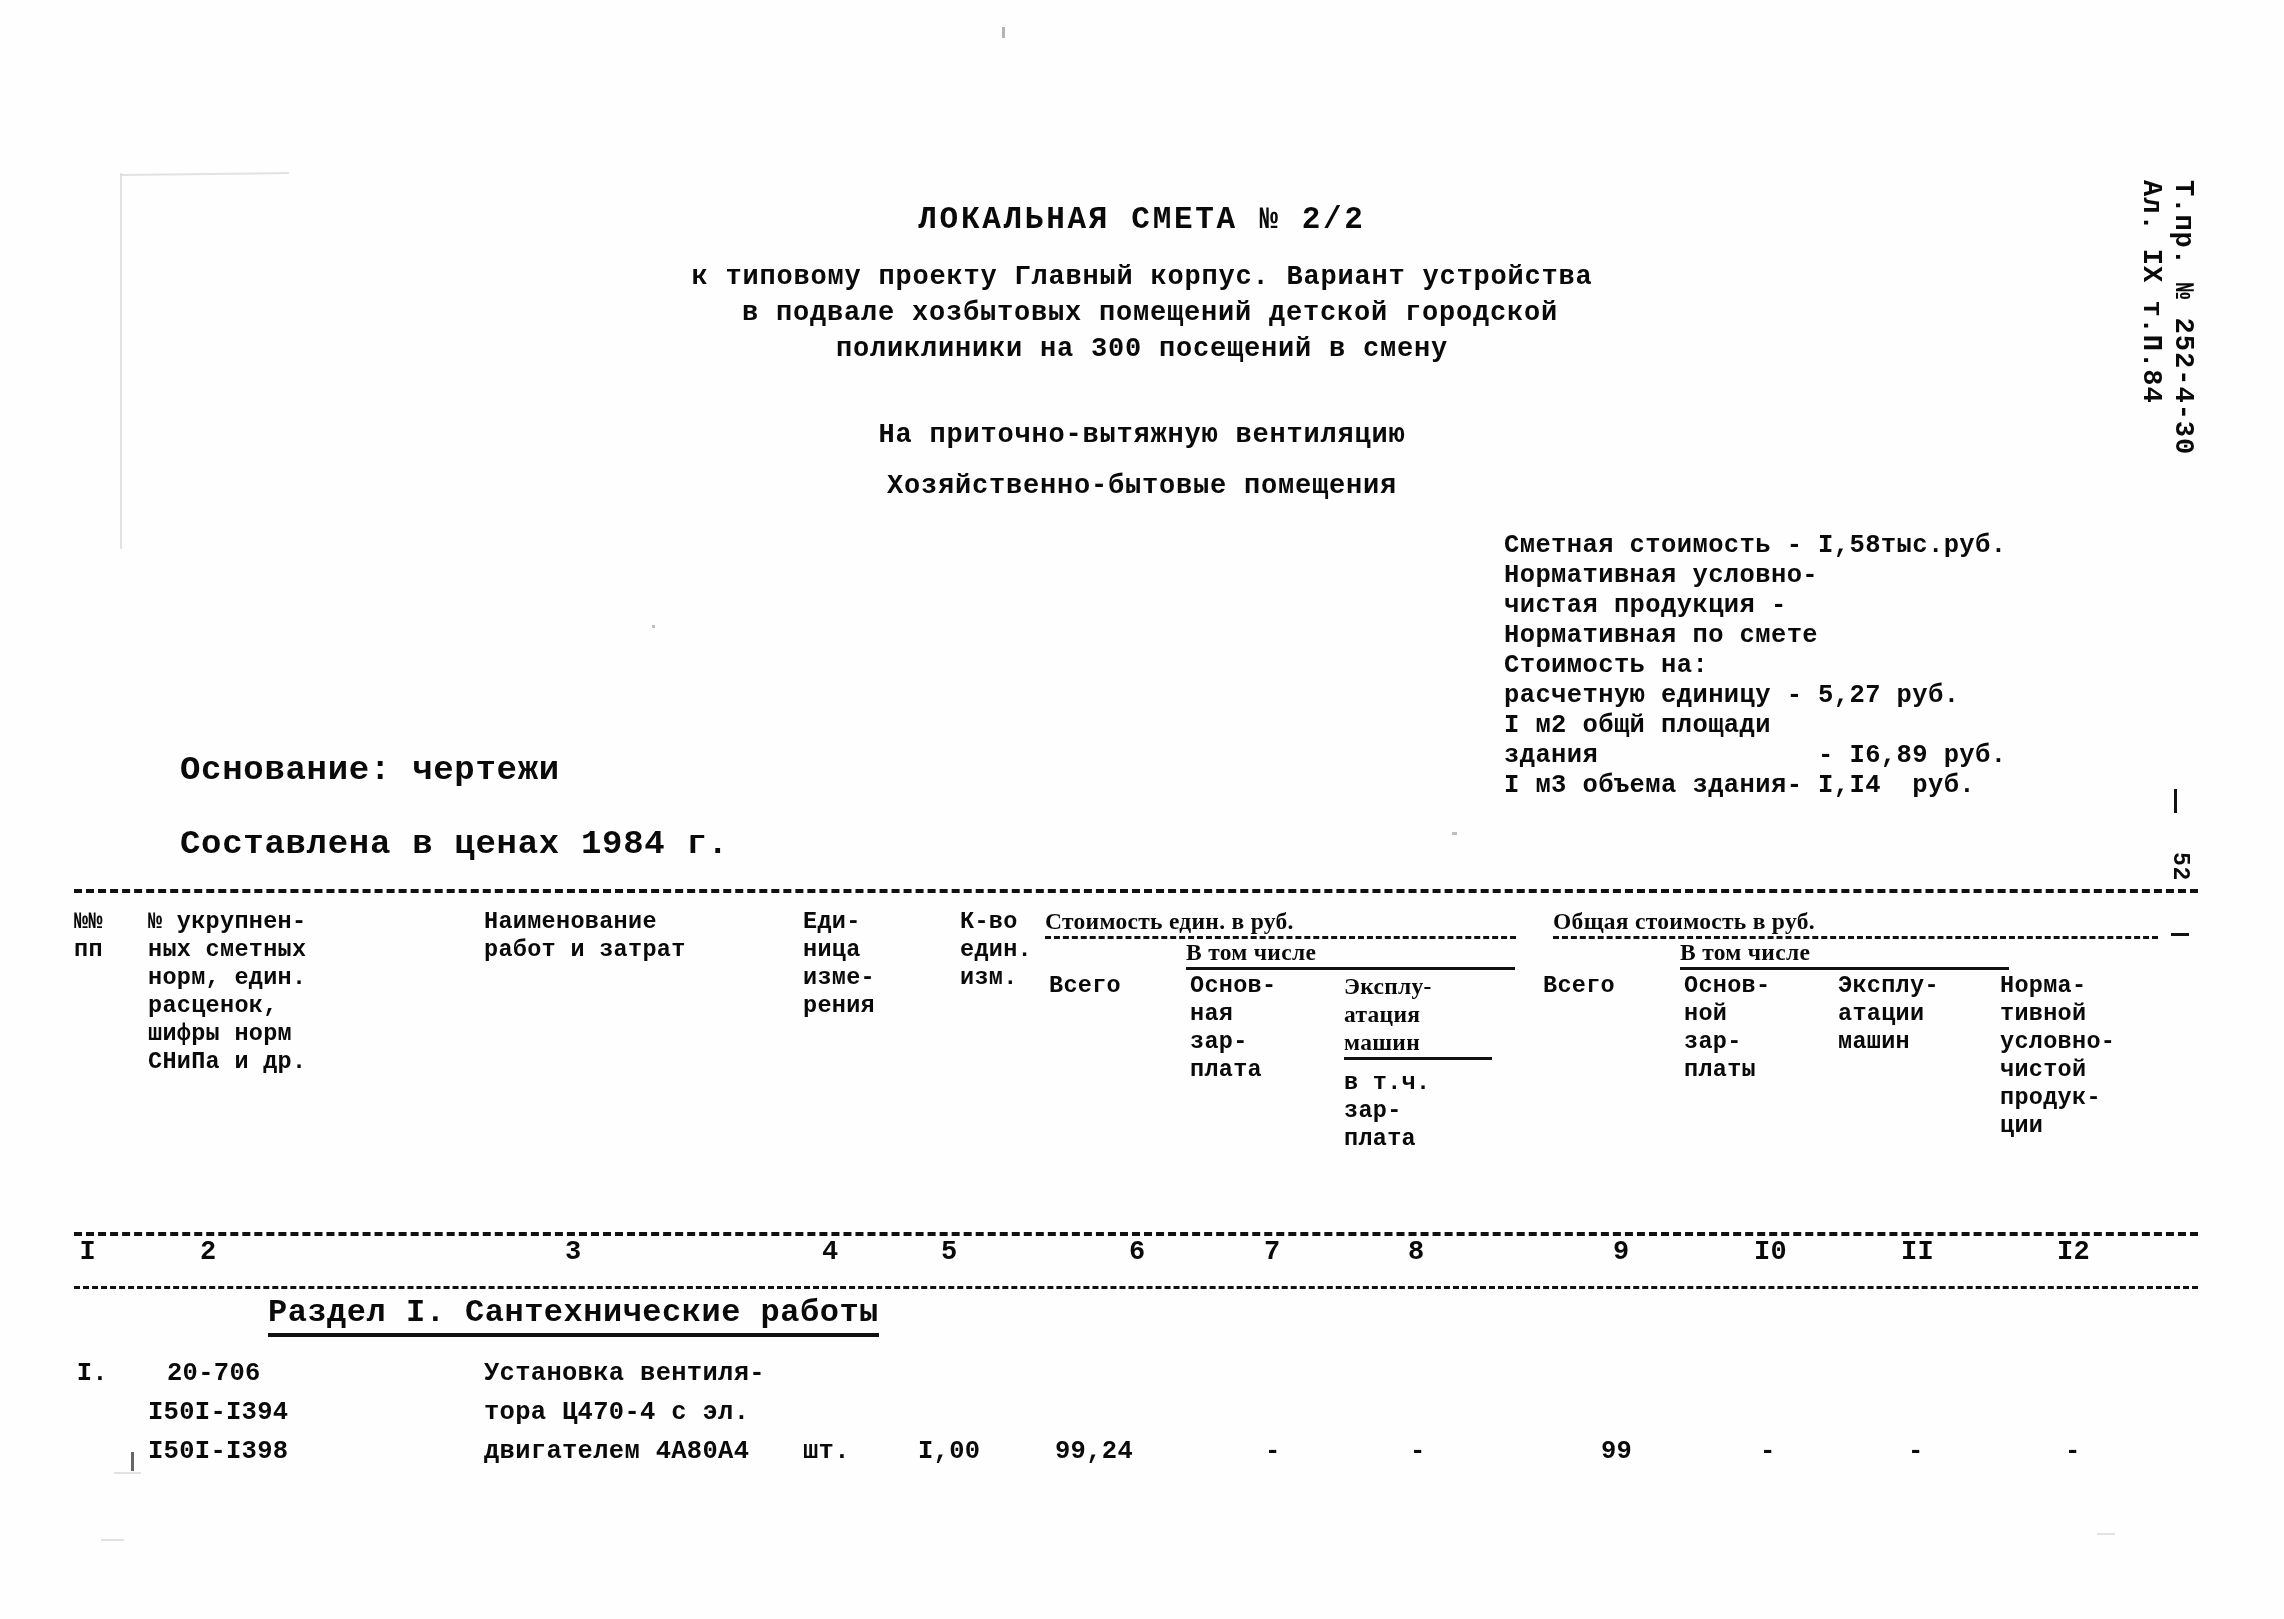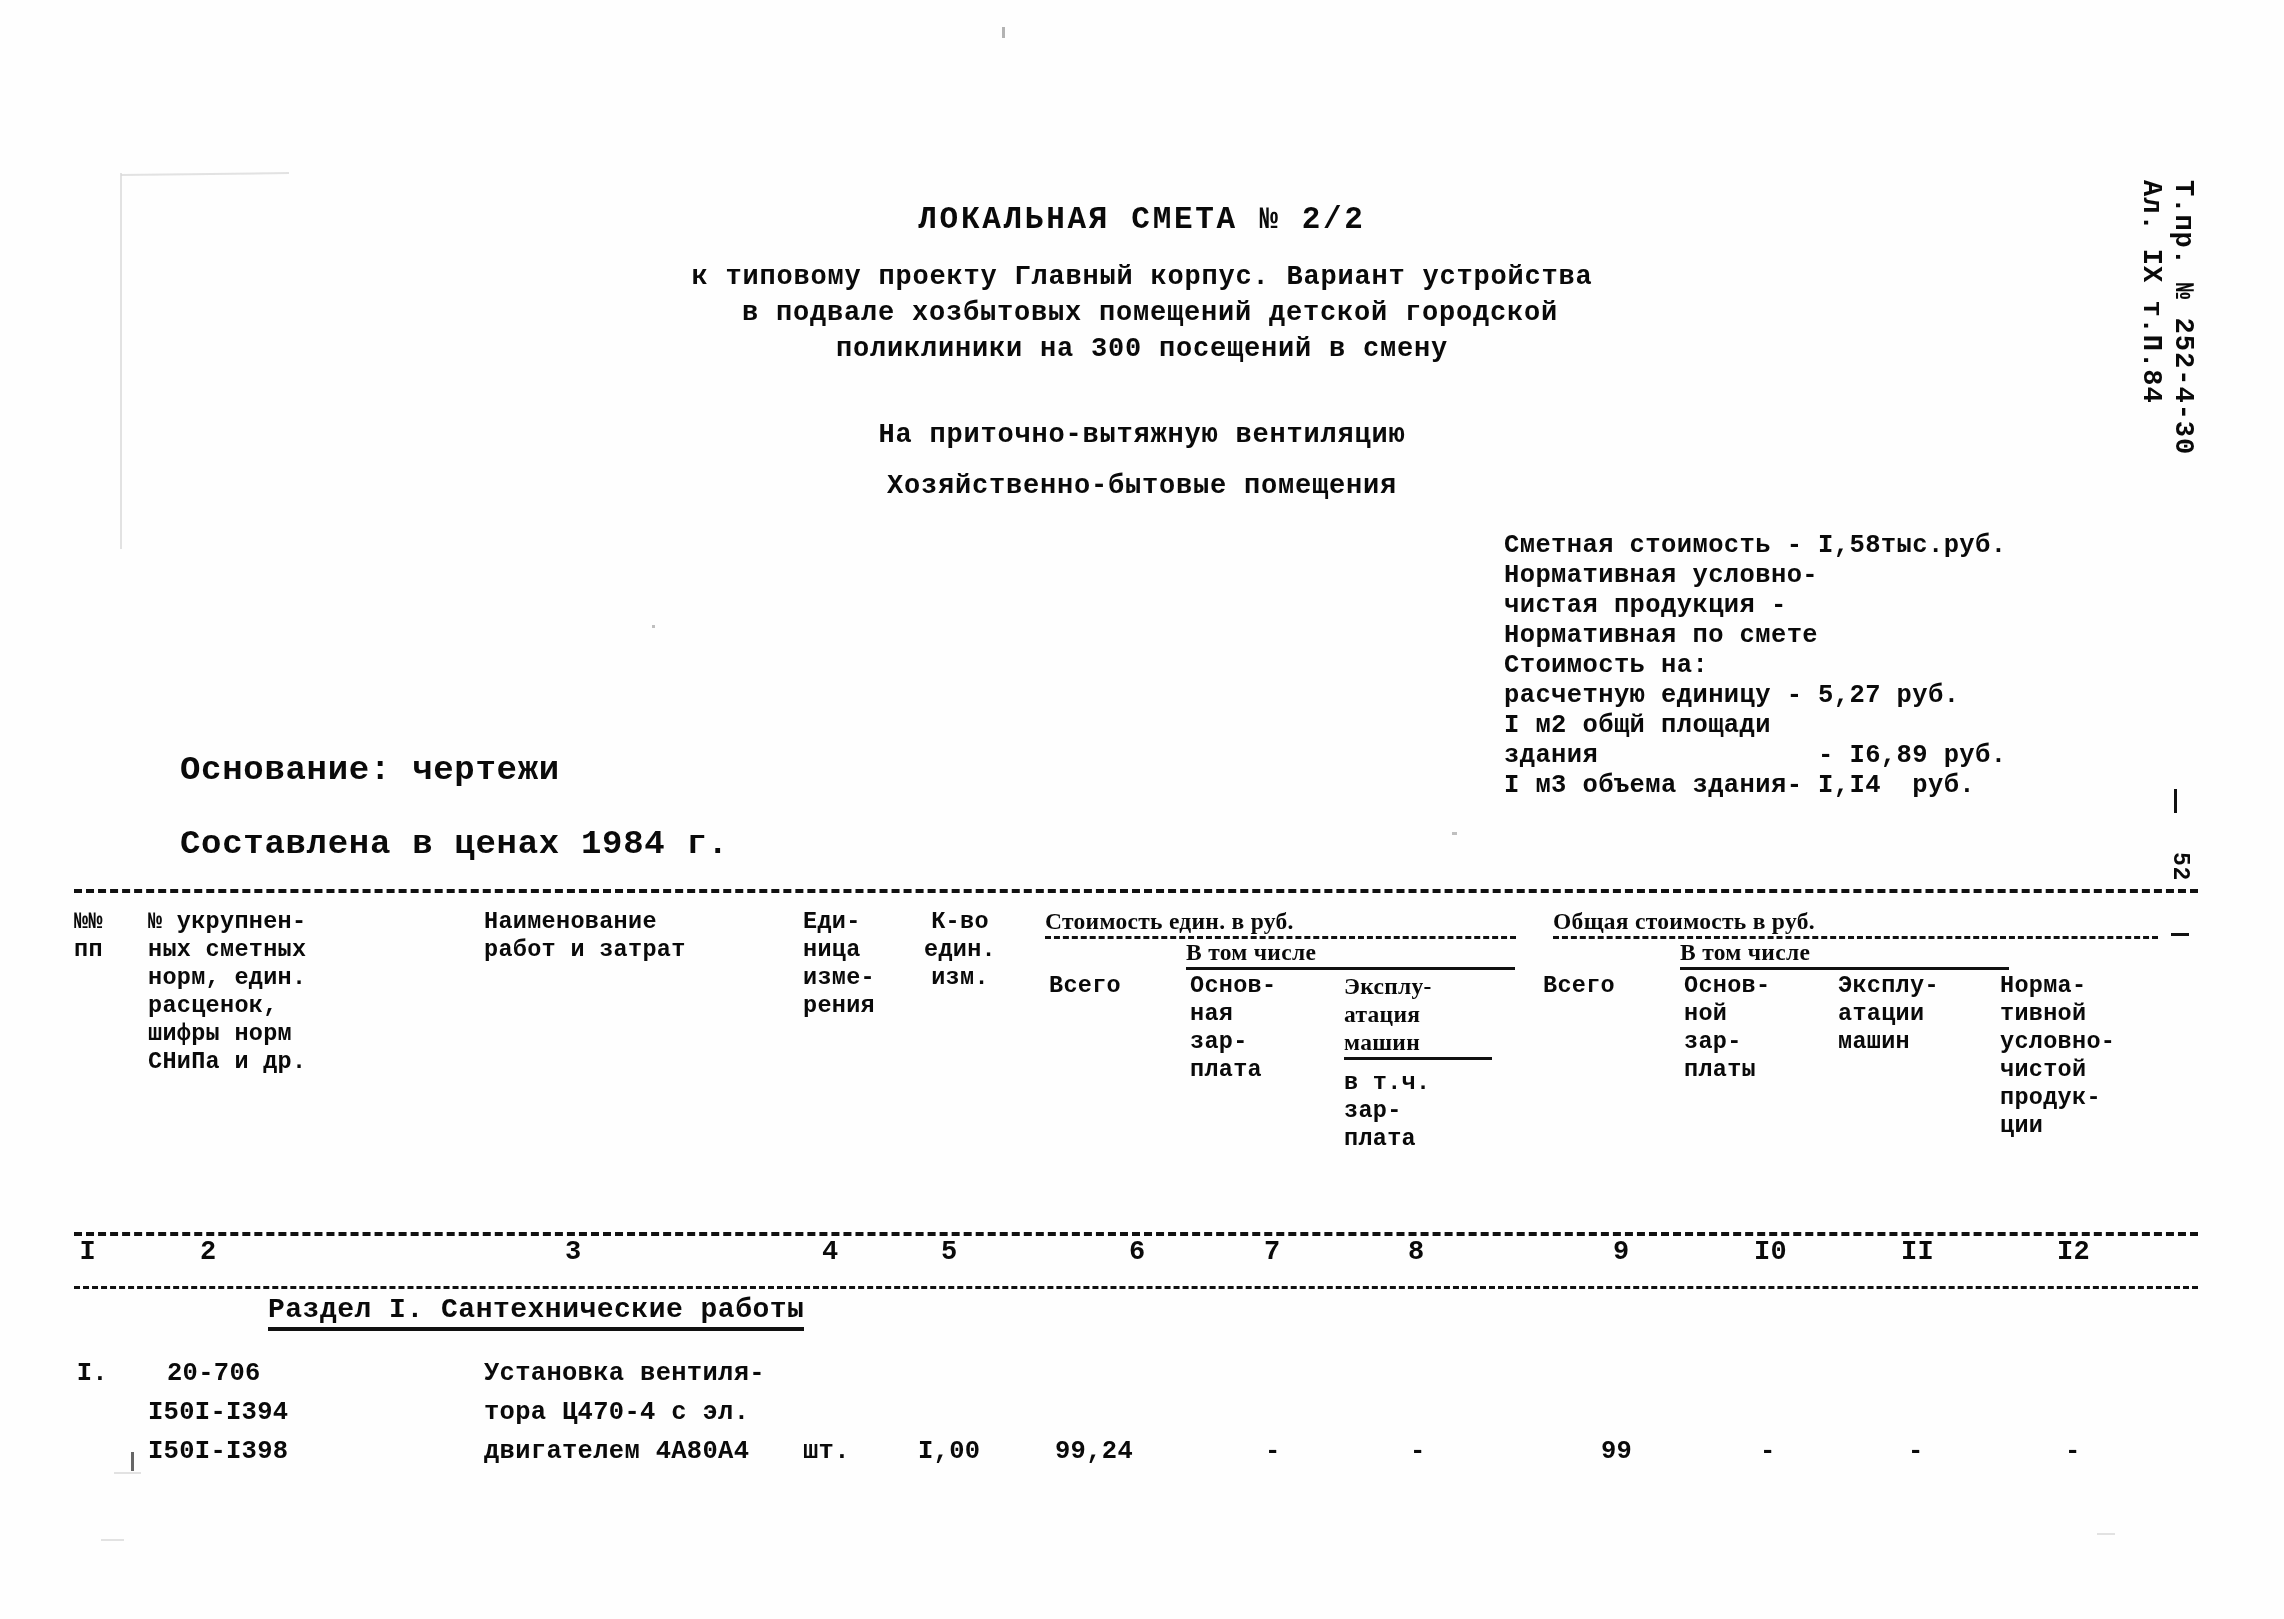--- a/index.html
+++ b/index.html
@@ -85,21 +85,21 @@
   
   .numrow{position:relative;height:50px;}
   .numrow .n{
     position:absolute;top:1.3px;font-size:27px;font-weight:700;
     white-space:pre;letter-spacing:0.3px;
   }
 
   
   .section{position:relative;height:65px;}
   .section .s{
-    position:absolute;left:194px;top:5.4px;font-size:28px;font-weight:700;
+    position:absolute;left:194px;top:5.4px;font-size:32px;font-weight:700;
     letter-spacing:0.5px;white-space:pre;border-bottom:4.7px solid #111;
     padding-bottom:2px;
   }
 
   
   .rows{position:relative;height:161px;}
   .rows .cell{
     position:absolute;font-size:25.5px;line-height:39px;font-weight:700;
     white-space:pre;letter-spacing:0.3px;
   }
@@ -179,21 +179,21 @@
 норм, един.
 расценок,
 шифры норм
 СНиПа и др.</div>
       <div class="c" style="left:410px;">Наименование
 работ и затрат</div>
       <div class="c" style="left:729px;">Еди-
 ница
 изме-
 рения</div>
-      <div class="c" style="left:850px;text-align:center;">К-во
+      <div class="c" style="left:886px;">К-во
 един.
 изм.</div>
 
       <div class="grpcap uline-dash" style="left:971px;top:15px;width:471px;">Стоимость един. в руб.</div>
       <div class="grpcap uline" style="left:1112px;top:46px;width:329px;">В том числе</div>
       <div class="c" style="left:975px;top:79px;">Всего</div>
       <div class="c" style="left:1116px;top:79px;">Основ-
 ная
 зар-
 плата</div>

